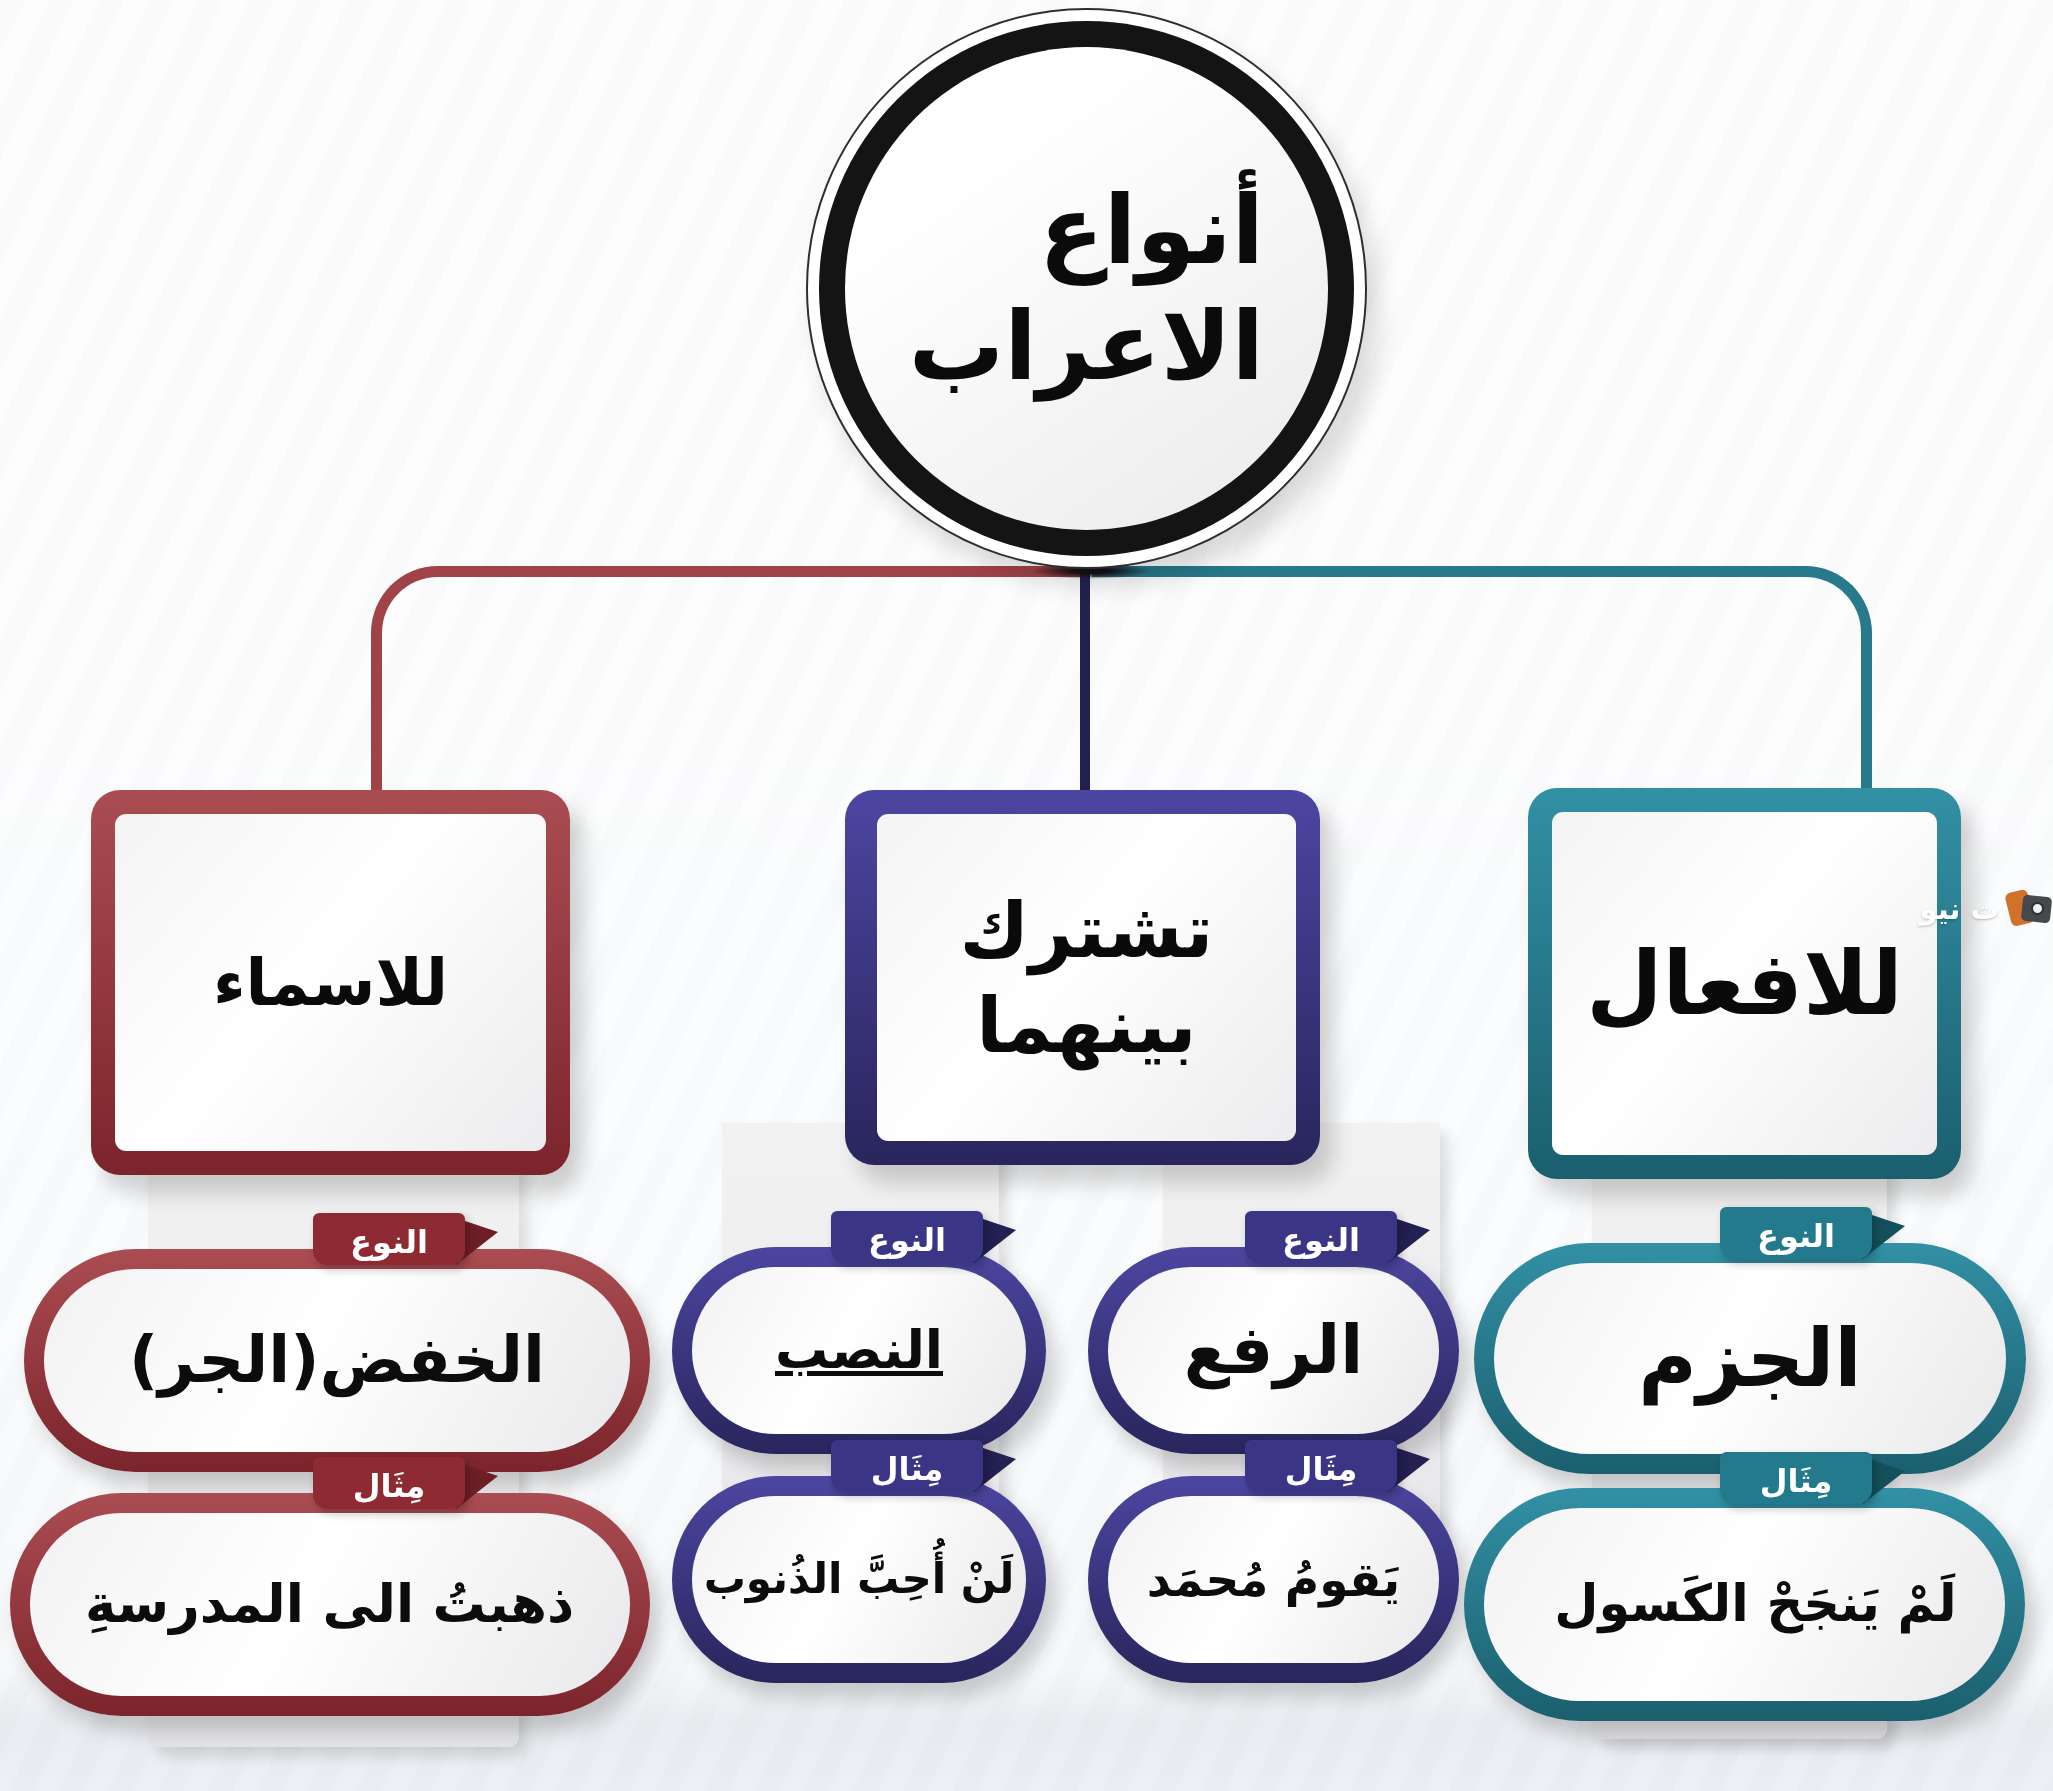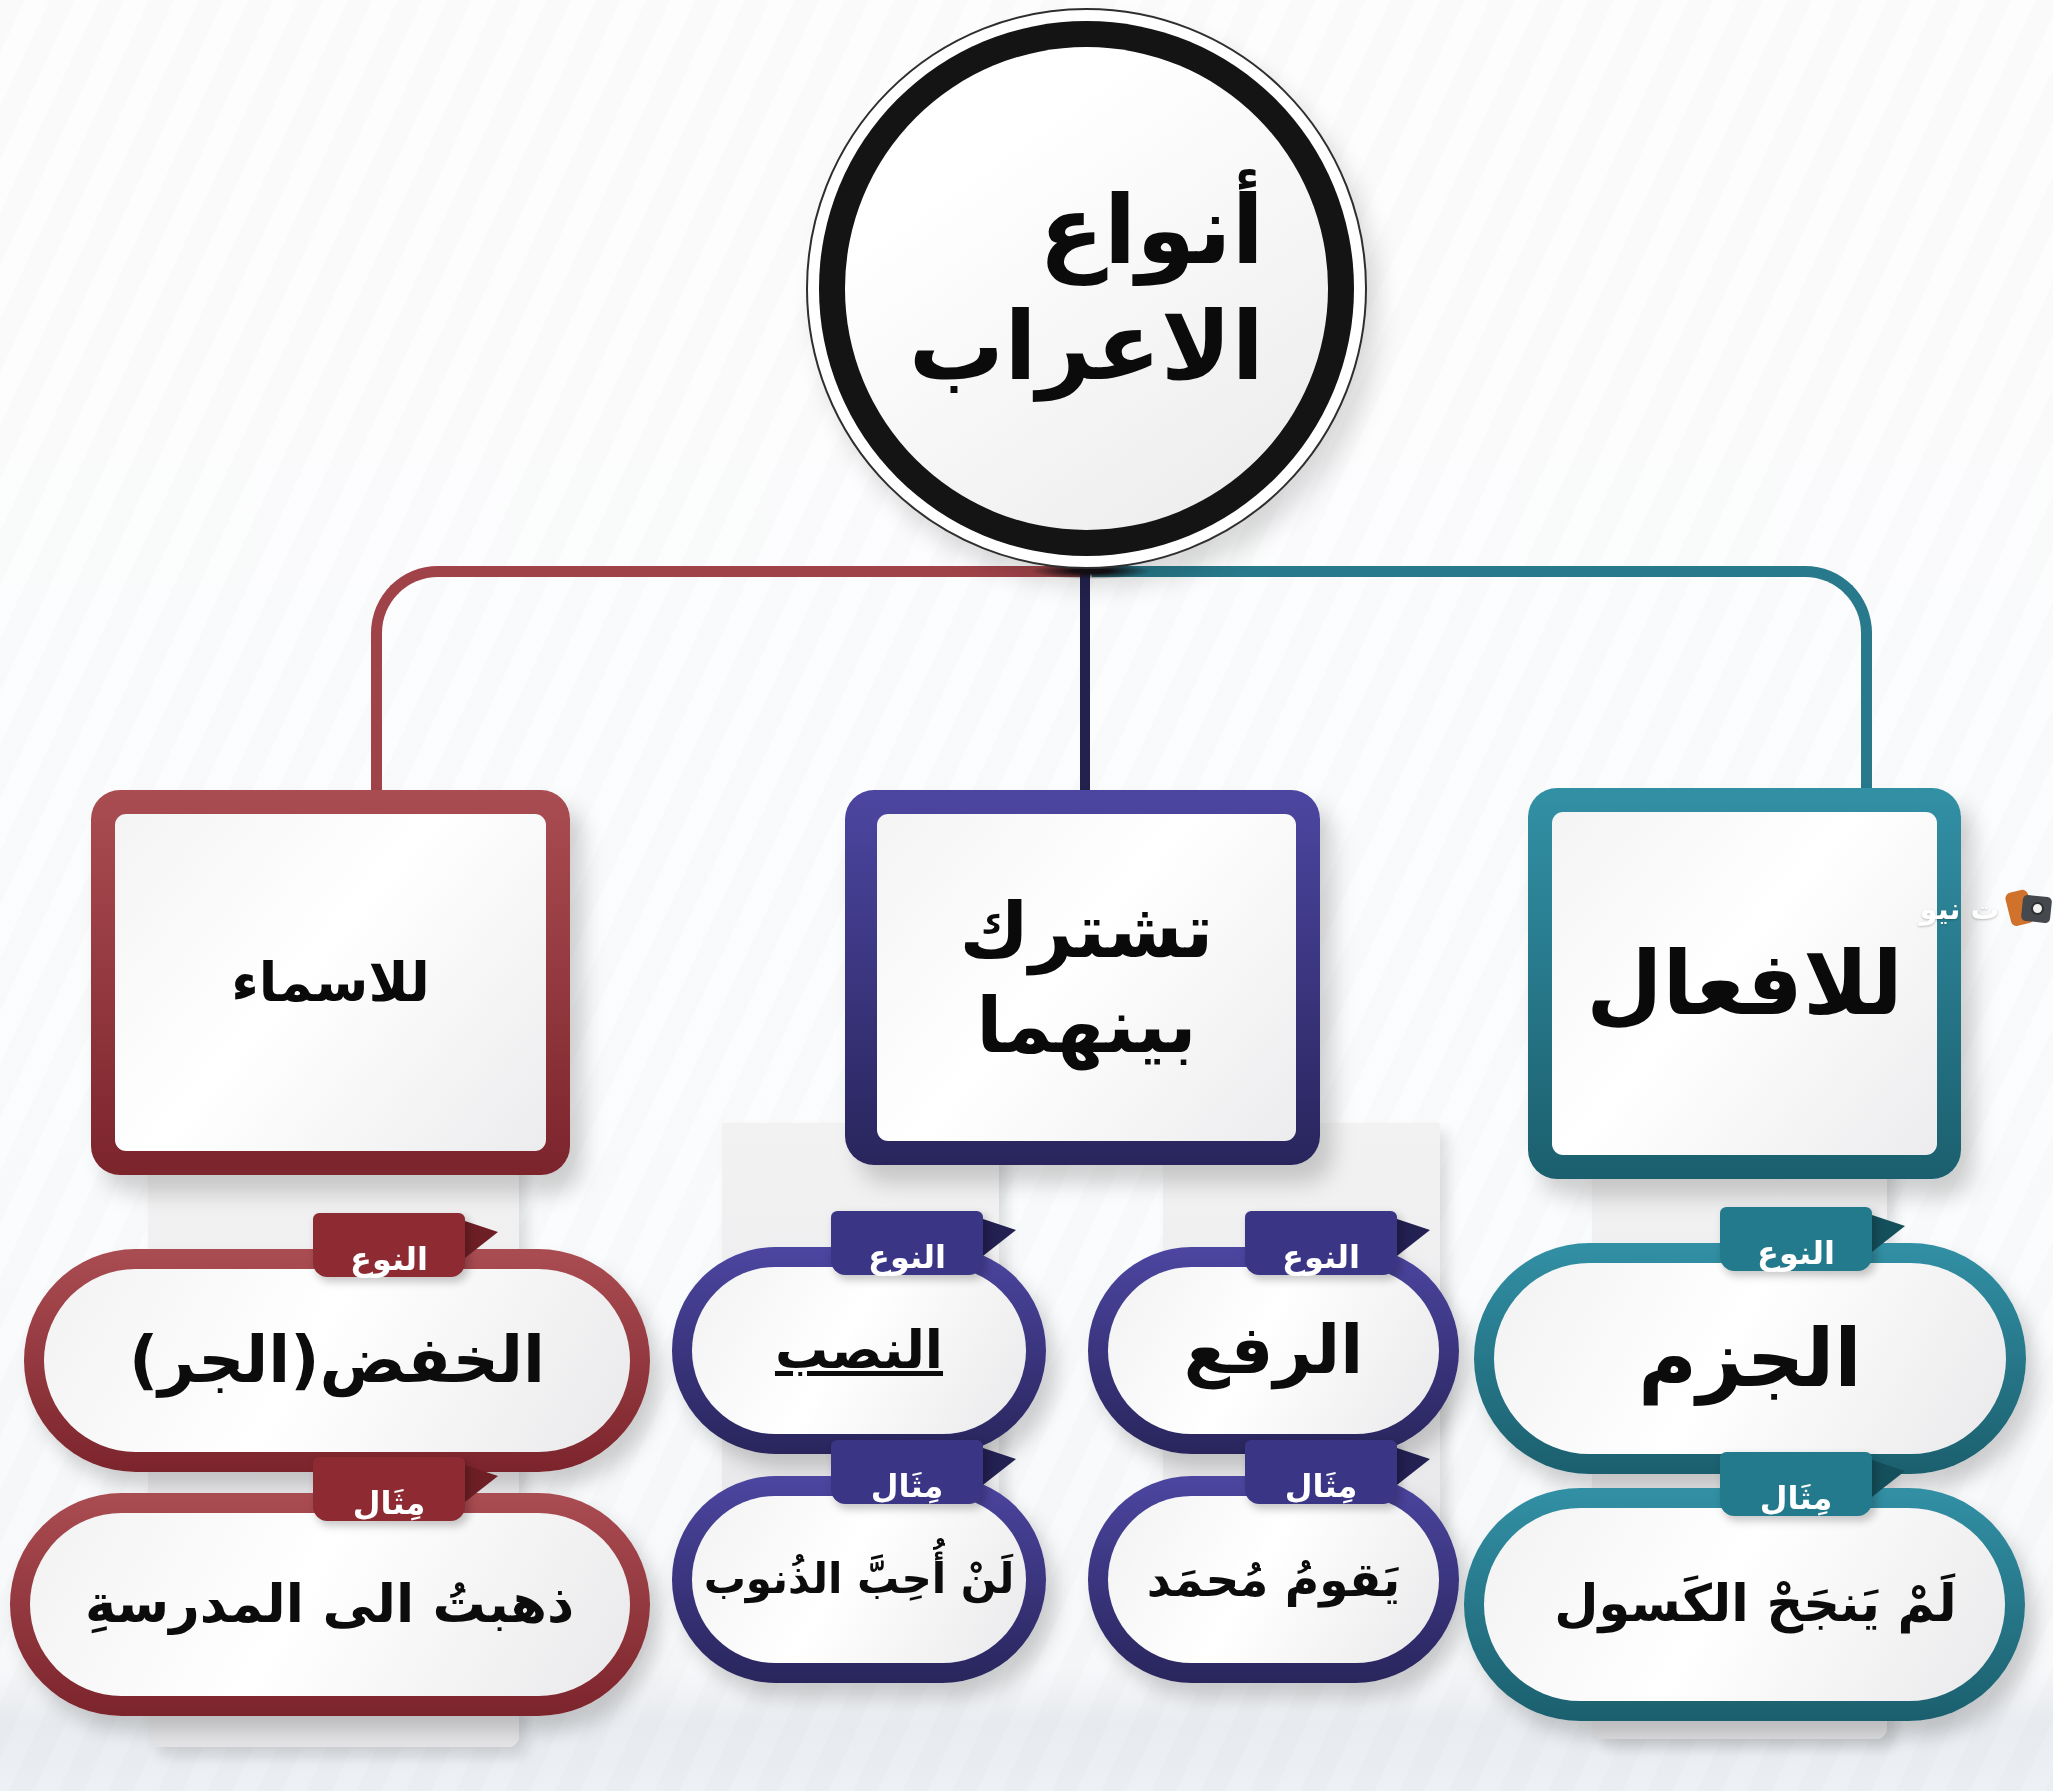--- a/index.html
+++ b/index.html
@@ -88,23 +88,23 @@
   }
   .pill-inner{
     width:100%;height:100%;border-radius:801px;
     background:linear-gradient(120deg,#f2f2f3 0%,#ffffff 45%,#e9e9eb 100%);
     display:flex;align-items:center;justify-content:center;
   }
   .pill-text{font-weight:bold;color:#0c0c0c;direction:rtl;text-align:center;line-height:1.1;}
 
   
   .badge{
-    z-index:6;width:152px;height:64px;box-sizing:border-box;
+    z-index:6;width:152px;height:52px;box-sizing:border-box;
     background:var(--c);border-radius:6.4px 6.4px 14.4px 14.4px;
-    display:flex;justify-content:center;align-items:flex-end;
+    display:flex;justify-content:center;align-items:center;
     padding-top:8px;box-shadow:3.2px 4.8px 8px rgba(0,0,0,.22);
   }
   .badge-label{color:#ffffff;font-weight:bold;font-size:32px;direction:rtl;line-height:1.1;}
   .badge-fold{
     z-index:5;width:42px;height:47px;background:var(--cd);
     clip-path:polygon(0 0,100% 30%,0 100%);
   }
 
   
   .watermark{
@@ -146,21 +146,21 @@
 الاعراب</div>
       </div>
     </div>
   </div>
 
   <div class="col-red">
     <div class="abs ribbon" style="left:148px;top:1123px;width:371px;height:624px;"></div>
 
     <div class="abs cat-box" style="left:91px;top:790px;width:479px;height:385px;">
       <div class="cat-inner">
-        <div class="cat-title" style="font-size:54px;">للاسماء</div>
+        <div class="cat-title" style="font-size:64px;">للاسماء</div>
       </div>
     </div>
 
     <div class="abs pill" style="left:24px;top:1249px;width:626px;height:223px;">
       <div class="pill-inner">
         <div class="pill-text" style="font-size:64px;">الخفض(الجر)</div>
       </div>
     </div>
     <div class="abs badge-fold" style="left:456px;top:1218px;"></div>
     <div class="abs badge" style="left:313px;top:1213px;">

